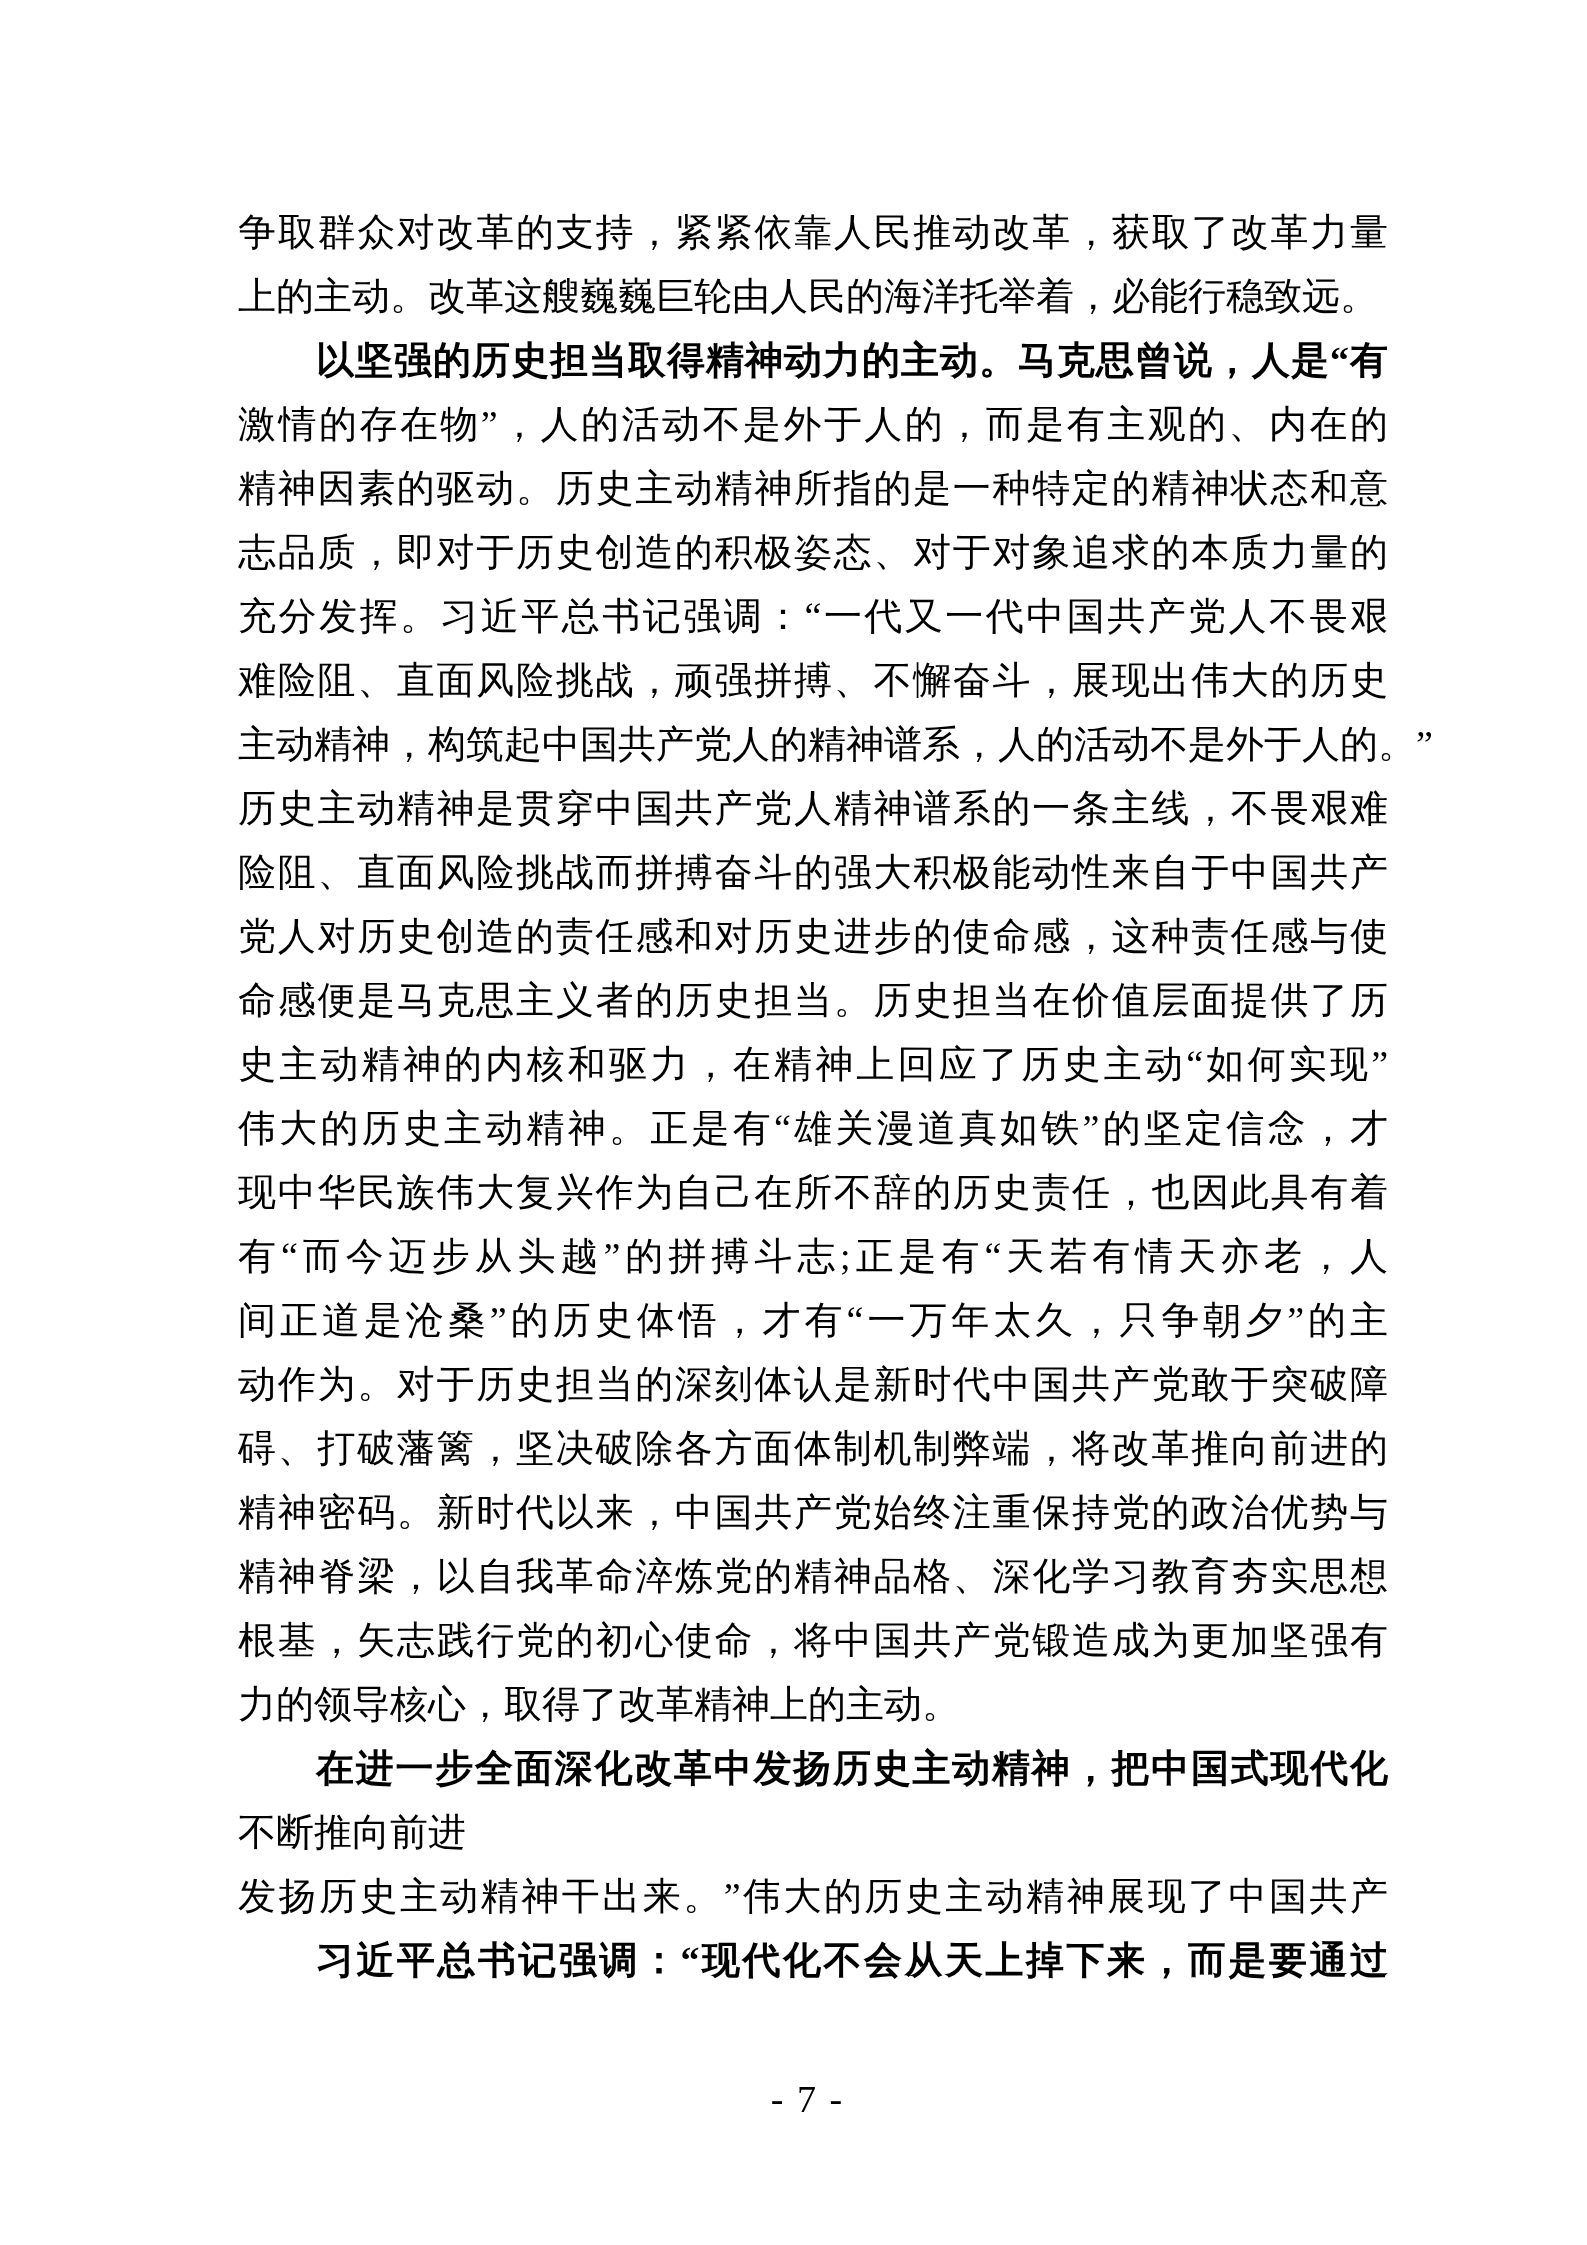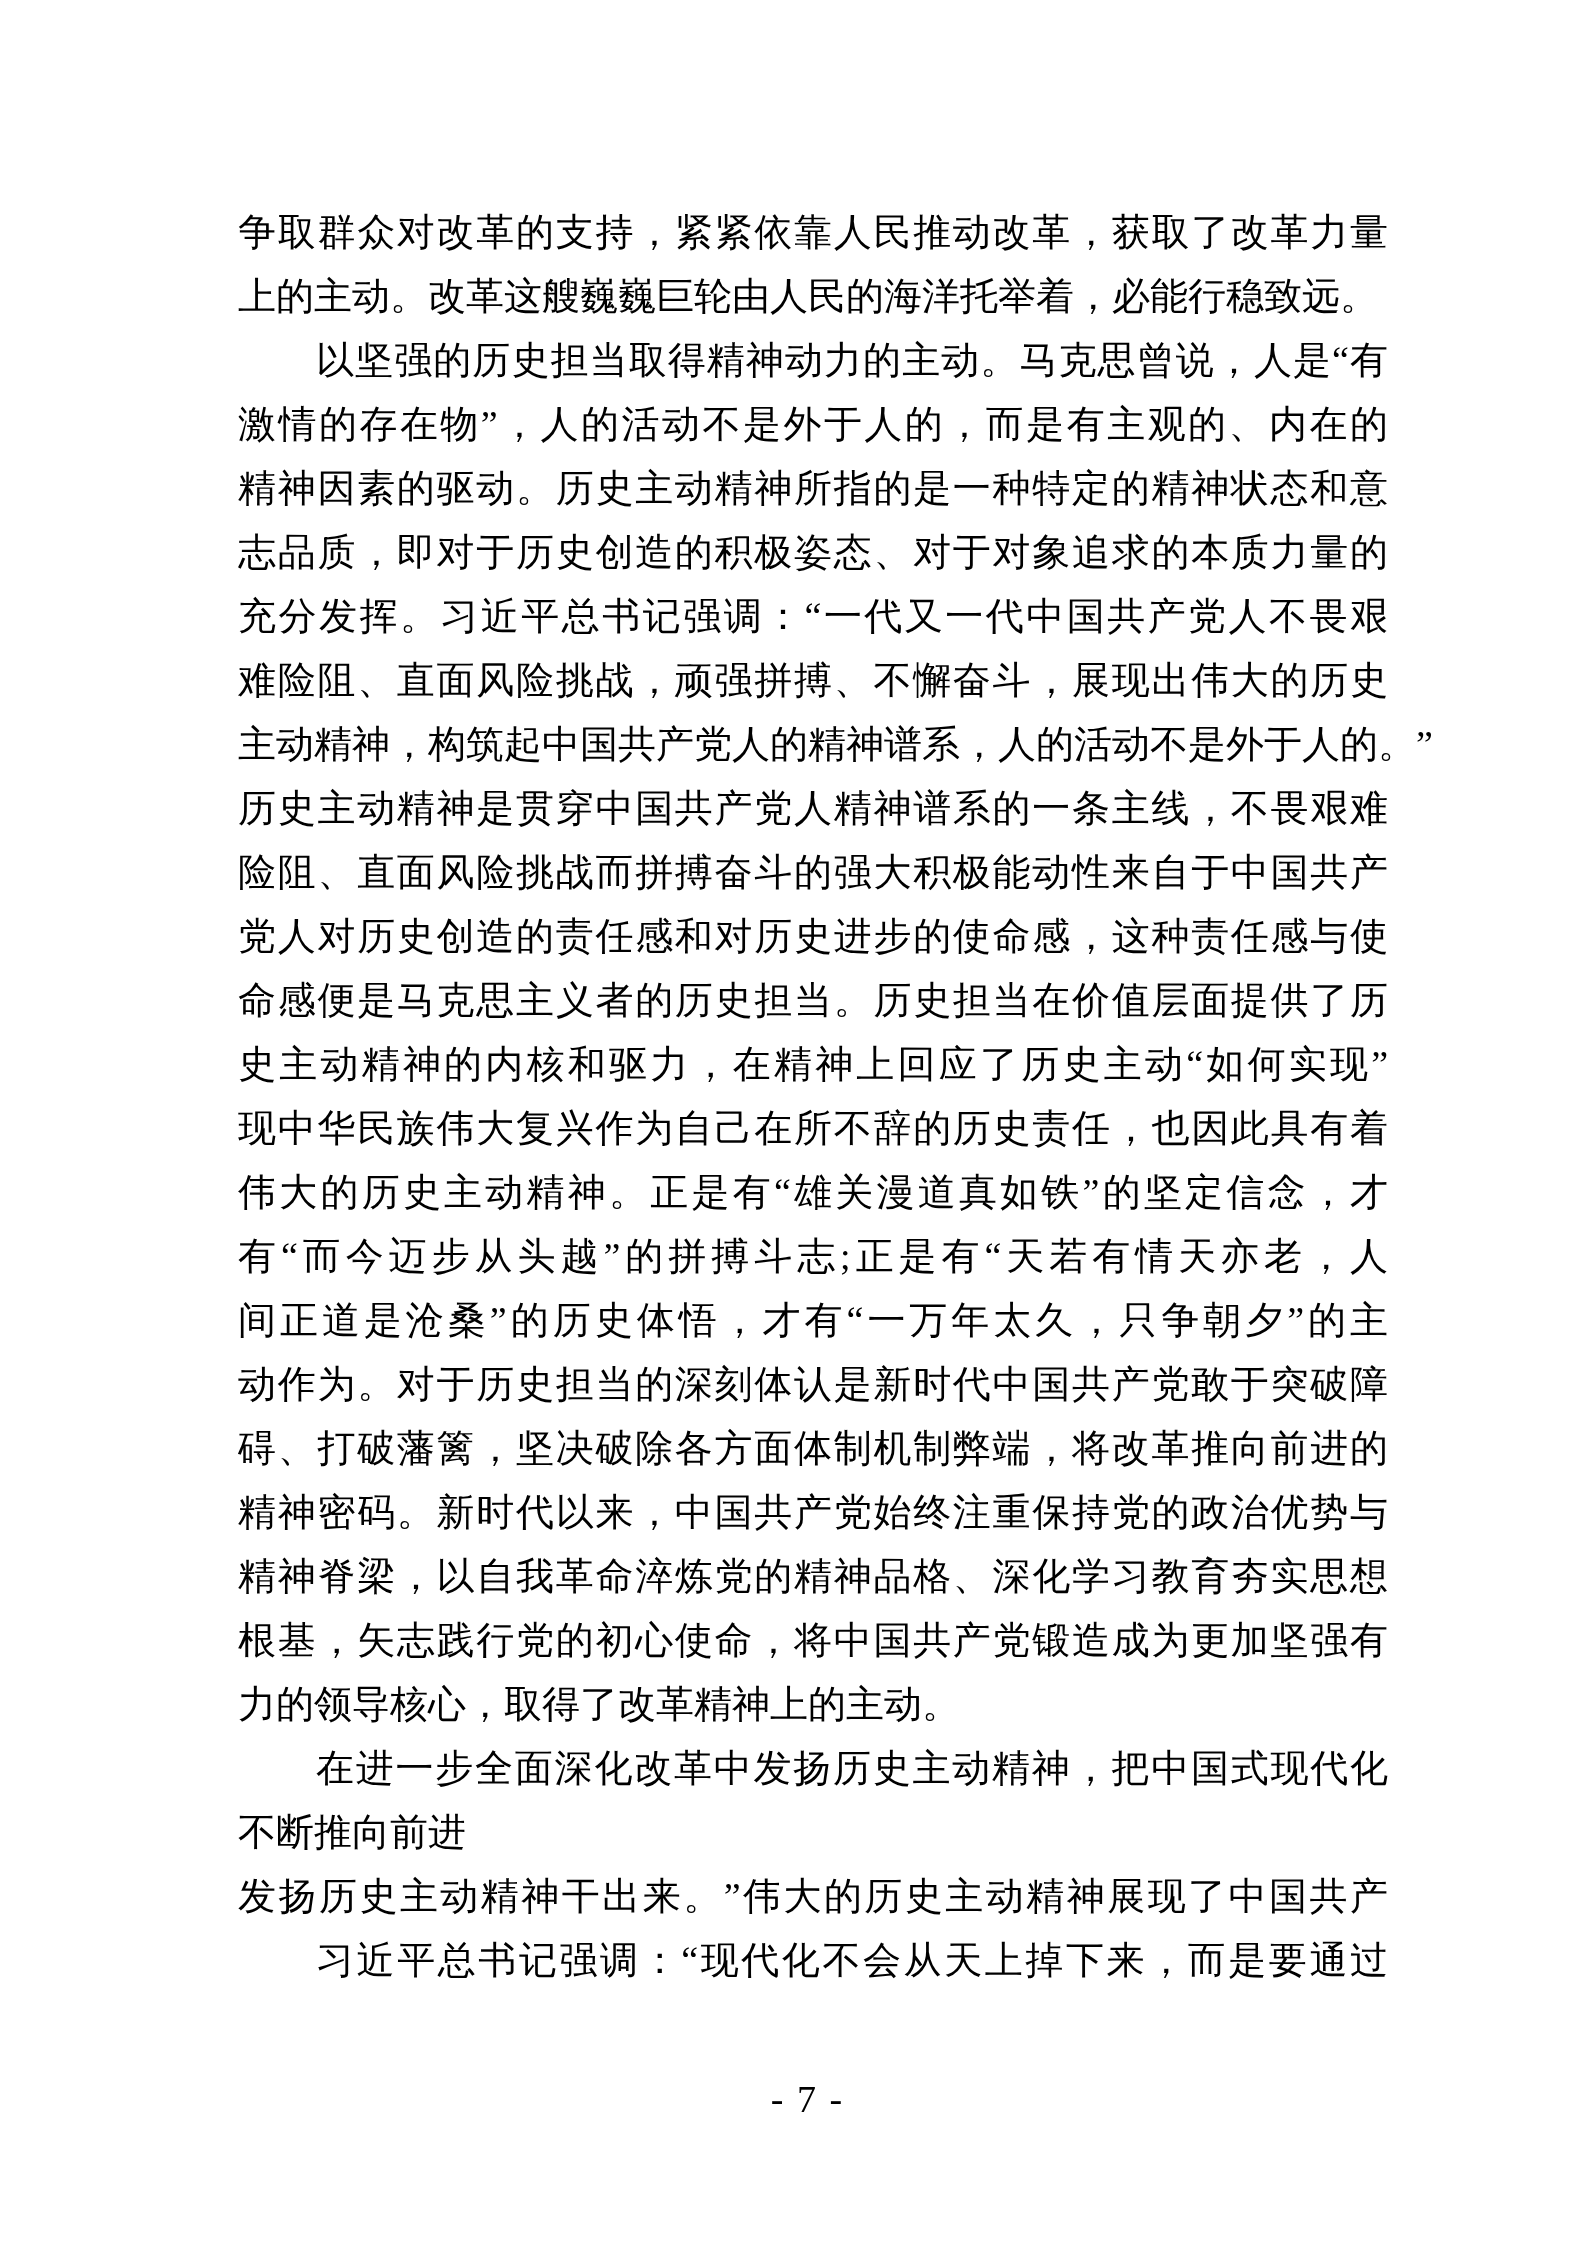--- a/index.html
+++ b/index.html
@@ -33,20 +33,21 @@
     text-align-last: justify;
     text-justify: inter-character;
     white-space: nowrap;
   }
   .line.para-end {
     text-align: right;
     text-align-last: left;
   }
   .line.indent {
     text-indent: 78px;
+    font-weight: bold;
   }
   .footer {
     position: absolute;
     left: 0;
     top: 2078px;
     width: 1587px;
     text-align: center;
     font-size: 38px;
     line-height: 42px;
     color: #000000;
@@ -65,22 +66,22 @@
       <div class="line">精神因素的驱动。历史主动精神所指的是一种特定的精神状态和意</div>
       <div class="line">志品质，即对于历史创造的积极姿态、对于对象追求的本质力量的</div>
       <div class="line">充分发挥。习近平总书记强调：“一代又一代中国共产党人不畏艰</div>
       <div class="line">难险阻、直面风险挑战，顽强拼搏、不懈奋斗，展现出伟大的历史</div>
       <div class="line">主动精神，构筑起中国共产党人的精神谱系，人的活动不是外于人的。”</div>
       <div class="line">历史主动精神是贯穿中国共产党人精神谱系的一条主线，不畏艰难</div>
       <div class="line">险阻、直面风险挑战而拼搏奋斗的强大积极能动性来自于中国共产</div>
       <div class="line">党人对历史创造的责任感和对历史进步的使命感，这种责任感与使</div>
       <div class="line">命感便是马克思主义者的历史担当。历史担当在价值层面提供了历</div>
       <div class="line">史主动精神的内核和驱力，在精神上回应了历史主动“如何实现”</div>
+      <div class="line">伟大的历史主动精神。正是有“雄关漫道真如铁”的坚定信念，才</div>
       <div class="line">现中华民族伟大复兴作为自己在所不辞的历史责任，也因此具有着</div>
-      <div class="line">伟大的历史主动精神。正是有“雄关漫道真如铁”的坚定信念，才</div>
       <div class="line">有“而今迈步从头越”的拼搏斗志;正是有“天若有情天亦老，人</div>
       <div class="line">间正道是沧桑”的历史体悟，才有“一万年太久，只争朝夕”的主</div>
       <div class="line">动作为。对于历史担当的深刻体认是新时代中国共产党敢于突破障</div>
       <div class="line">碍、打破藩篱，坚决破除各方面体制机制弊端，将改革推向前进的</div>
       <div class="line">精神密码。新时代以来，中国共产党始终注重保持党的政治优势与</div>
       <div class="line">精神脊梁，以自我革命淬炼党的精神品格、深化学习教育夯实思想</div>
       <div class="line">根基，矢志践行党的初心使命，将中国共产党锻造成为更加坚强有</div>
       <div class="line para-end">力的领导核心，取得了改革精神上的主动。</div>
       <div class="line indent">在进一步全面深化改革中发扬历史主动精神，把中国式现代化</div>
       <div class="line para-end">不断推向前进</div>

